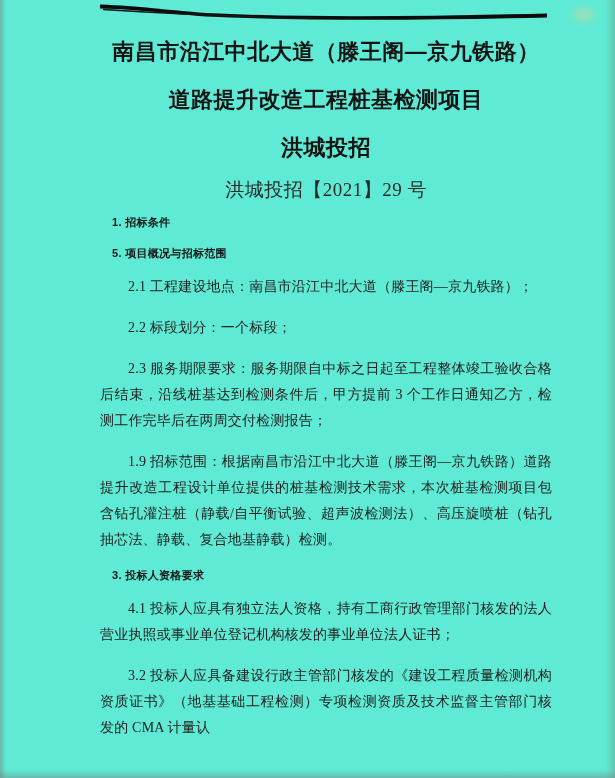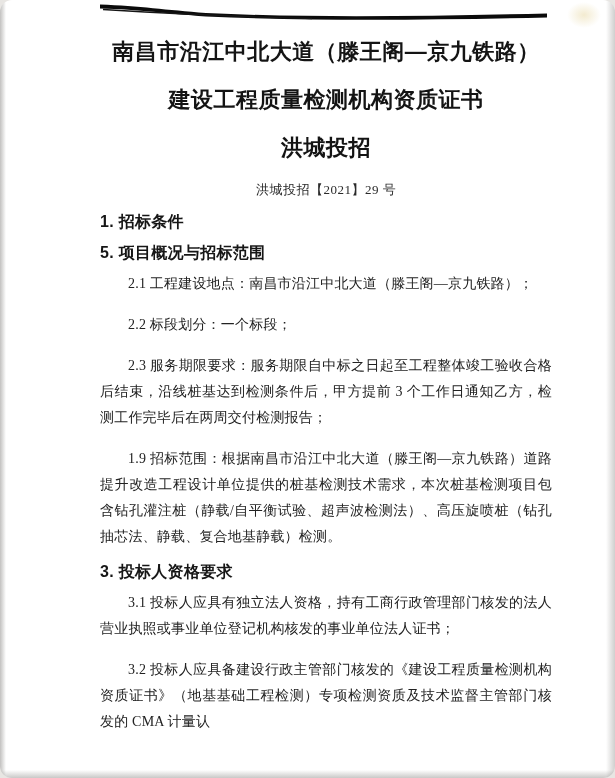--- a/index.html
+++ b/index.html
@@ -4,25 +4,24 @@
 <style>
   html, body {
     margin: 0;
     padding: 0;
     background: #e8e6e3;
   }
   .page {
     position: relative;
     width: 615px;
     height: 778px;
-    background: #ffffff;
+    background: #5eead4;
     overflow: hidden;
     color: #1f1f1f;
     box-sizing: border-box;
-    border-radius: 12px;
   }
   
   .edge-left {
     position: absolute; left: 0; top: 0; bottom: 0; width: 6px;
     background: linear-gradient(to right, rgba(120,118,115,0.45), rgba(120,118,115,0.0));
     pointer-events: none;
   }
   .edge-right {
     position: absolute; right: 0; top: 0; bottom: 0; width: 9px;
     background: linear-gradient(to left, rgba(130,128,125,0.38), rgba(130,128,125,0.0));
@@ -58,31 +57,31 @@
   }
   .title-line {
     line-height: 48px;
     white-space: nowrap;
     letter-spacing: 0.5px;
   }
   .doc-number {
     margin-top: 9px;
     text-align: center;
     font-family: "Liberation Serif", "DejaVu Serif", serif;
-    font-size: 13px;
+    font-size: 19px;
     line-height: 18px;
     color: #2a2a2a;
     letter-spacing: 0.5px;
   }
   .sec-heading {
-    margin: 0;
+    margin: 12px;
     margin-top: 13px;
     font-family: "Liberation Sans", "DejaVu Sans", sans-serif;
     font-weight: 700;
-    font-size: 16px;
+    font-size: 11px;
     line-height: 18px;
     color: #161616;
     letter-spacing: 0.3px;
   }
   .sec-heading.first { margin-top: 14px; }
   .body-para {
     margin: 0;
     margin-top: 9px;
     font-family: "Liberation Serif", "DejaVu Serif", serif;
     font-size: 14px;
@@ -106,32 +105,32 @@
   </svg>
   <div class="edge-left"></div>
   <div class="edge-right"></div>
   <div class="edge-bottom"></div>
   <div class="corner-smudge"></div>
 
   <div class="content">
 
     <div class="title-block">
       <div class="title-line">南昌市沿江中北大道（滕王阁—京九铁路）</div>
-      <div class="title-line">建设工程质量检测机构资质证书</div>
+      <div class="title-line">道路提升改造工程桩基检测项目</div>
       <div class="title-line">洪城投招</div>
     </div>
 
     <div class="doc-number">洪城投招【2021】29 号</div>
 
     <h2 class="sec-heading first">1. 招标条件</h2>
 
     <h2 class="sec-heading">5. 项目概况与招标范围</h2>
     <p class="body-para">2.1 工程建设地点：南昌市沿江中北大道（滕王阁—京九铁路）；</p>
     <p class="body-para">2.2 标段划分：一个标段；</p>
     <p class="body-para">2.3 服务期限要求：服务期限自中标之日起至工程整体竣工验收合格后结束，沿线桩基达到检测条件后，甲方提前 3 个工作日通知乙方，检测工作完毕后在两周交付检测报告；</p>
     <p class="body-para">1.9 招标范围：根据南昌市沿江中北大道（滕王阁—京九铁路）道路提升改造工程设计单位提供的桩基检测技术需求，本次桩基检测项目包含钻孔灌注桩（静载/自平衡试验、超声波检测法）、高压旋喷桩（钻孔抽芯法、静载、复合地基静载）检测。</p>
 
     <h2 class="sec-heading">3. 投标人资格要求</h2>
-    <p class="body-para">3.1 投标人应具有独立法人资格，持有工商行政管理部门核发的法人营业执照或事业单位登记机构核发的事业单位法人证书；</p>
+    <p class="body-para">4.1 投标人应具有独立法人资格，持有工商行政管理部门核发的法人营业执照或事业单位登记机构核发的事业单位法人证书；</p>
     <p class="body-para">3.2 投标人应具备建设行政主管部门核发的《建设工程质量检测机构资质证书》（地基基础工程检测）专项检测资质及技术监督主管部门核发的 CMA 计量认</p>
 
   </div>
 </div>
 
 </body></html>

